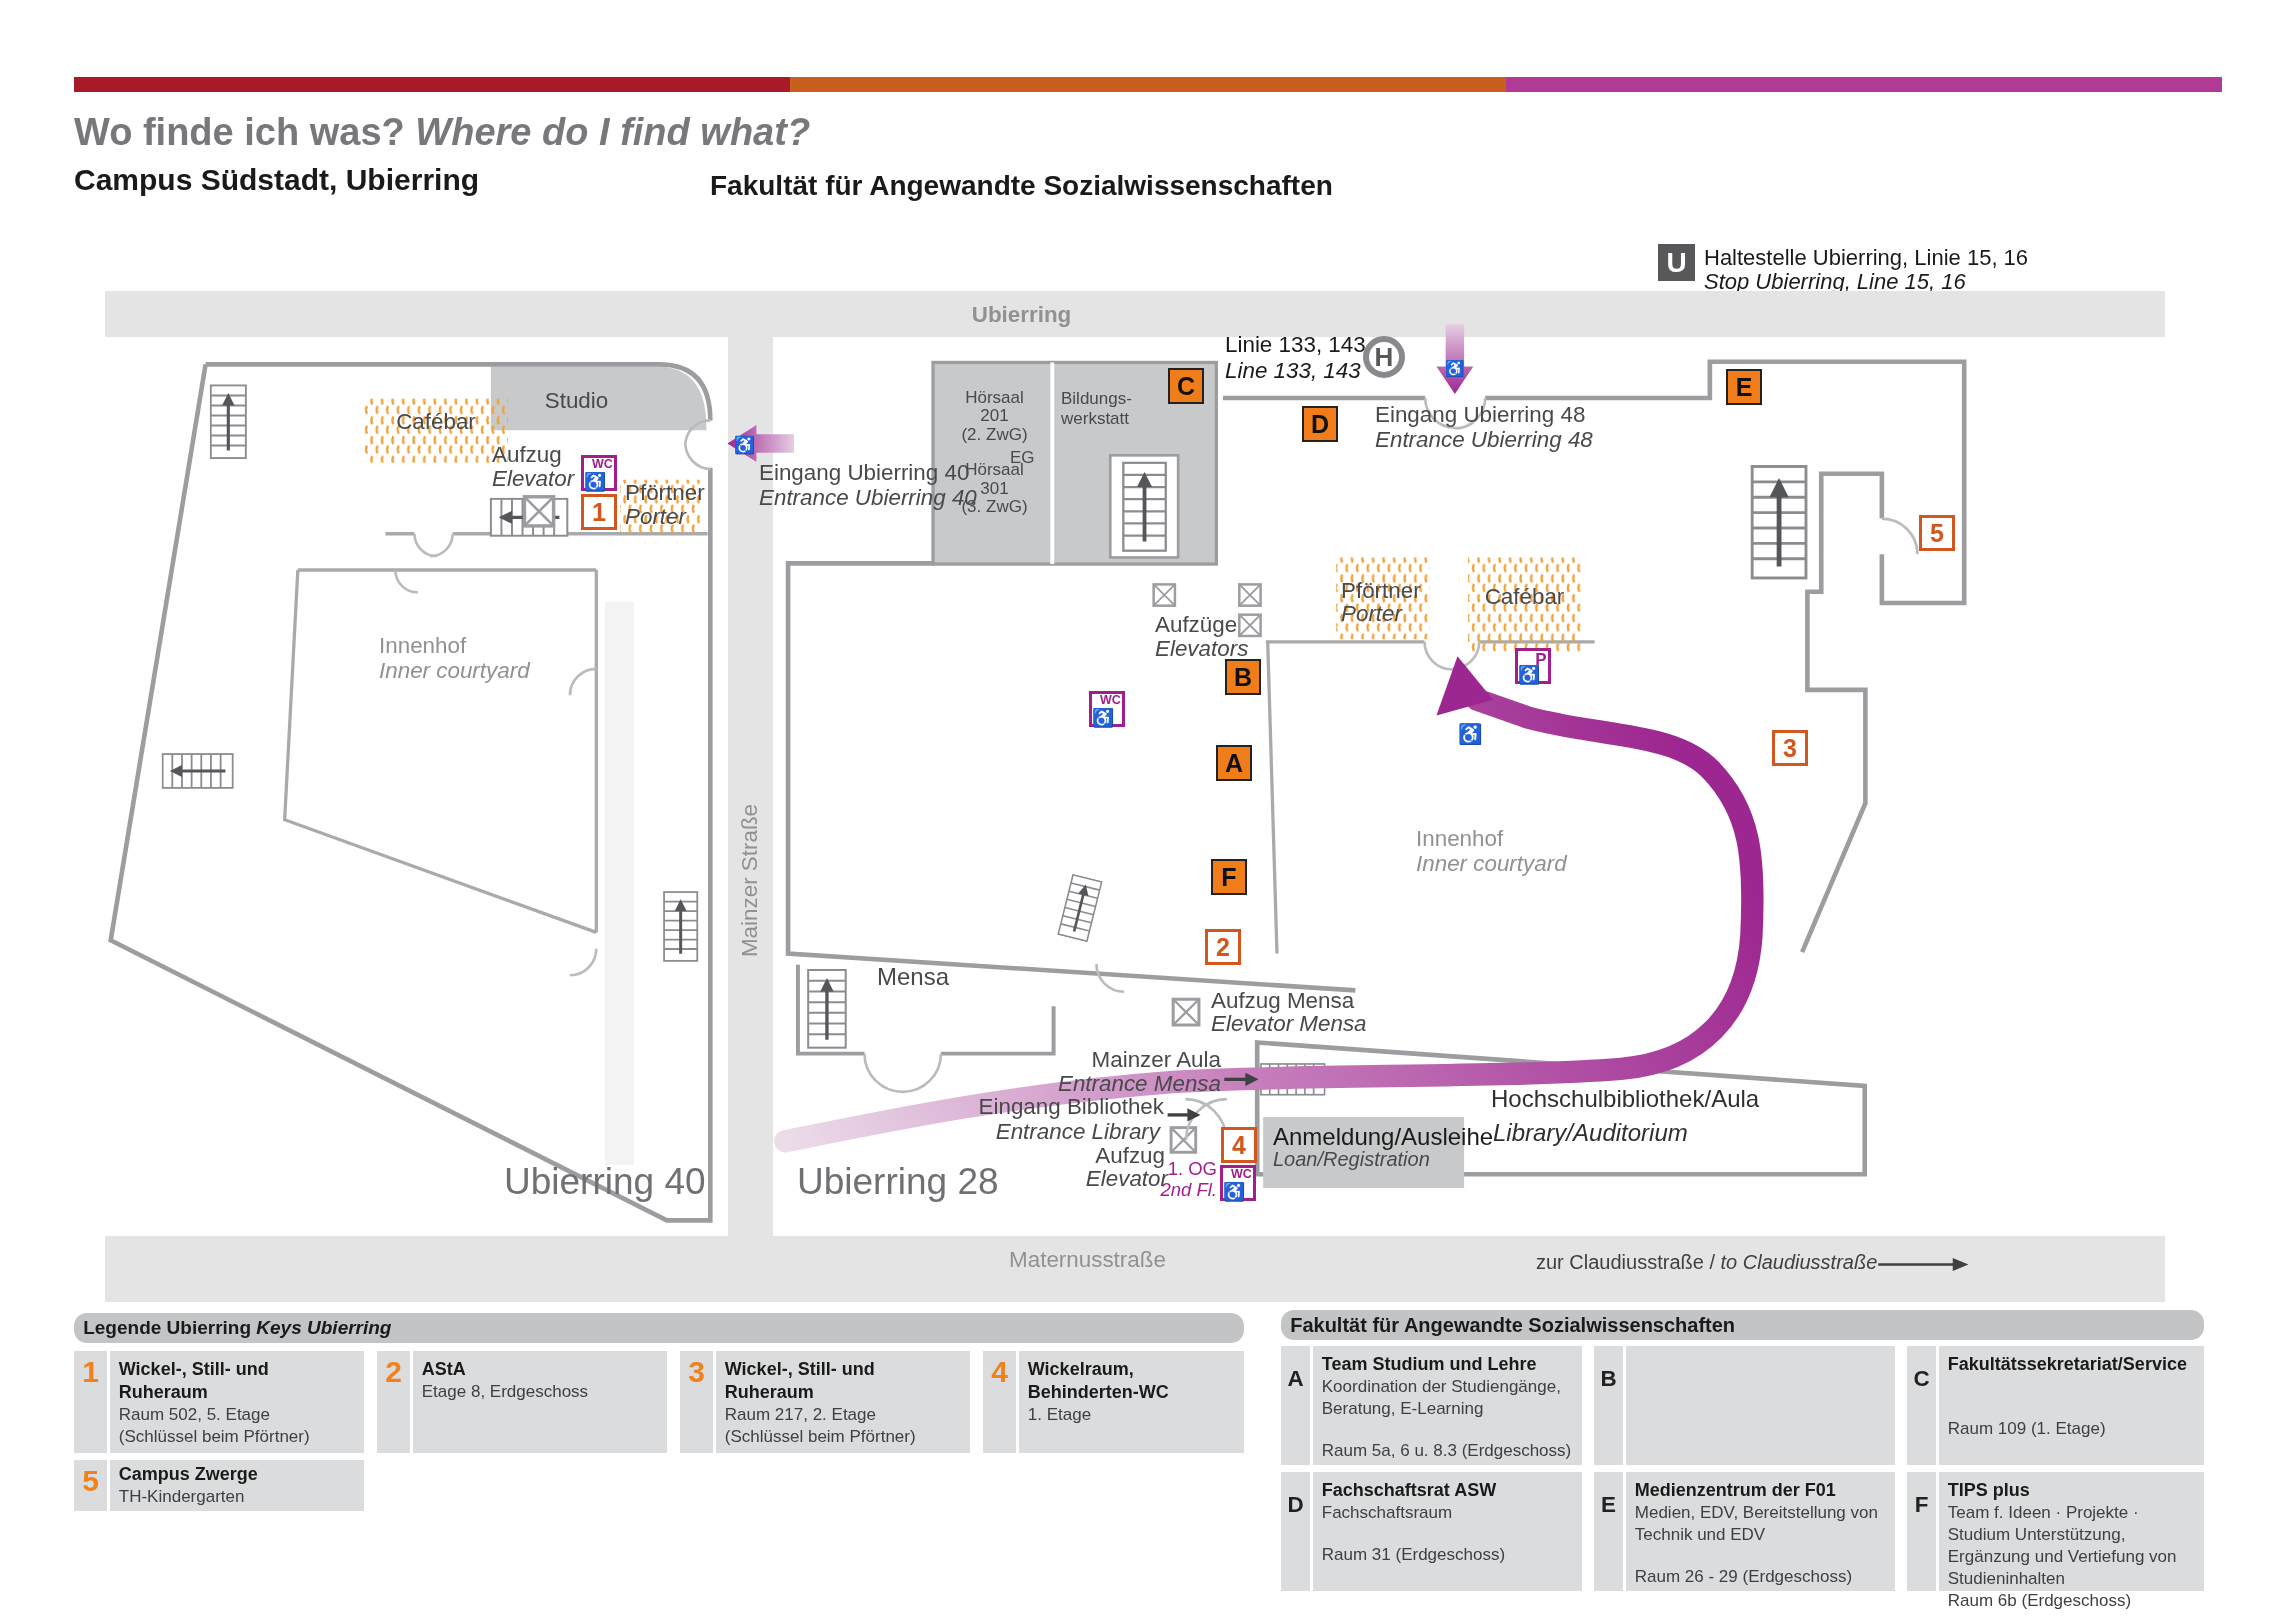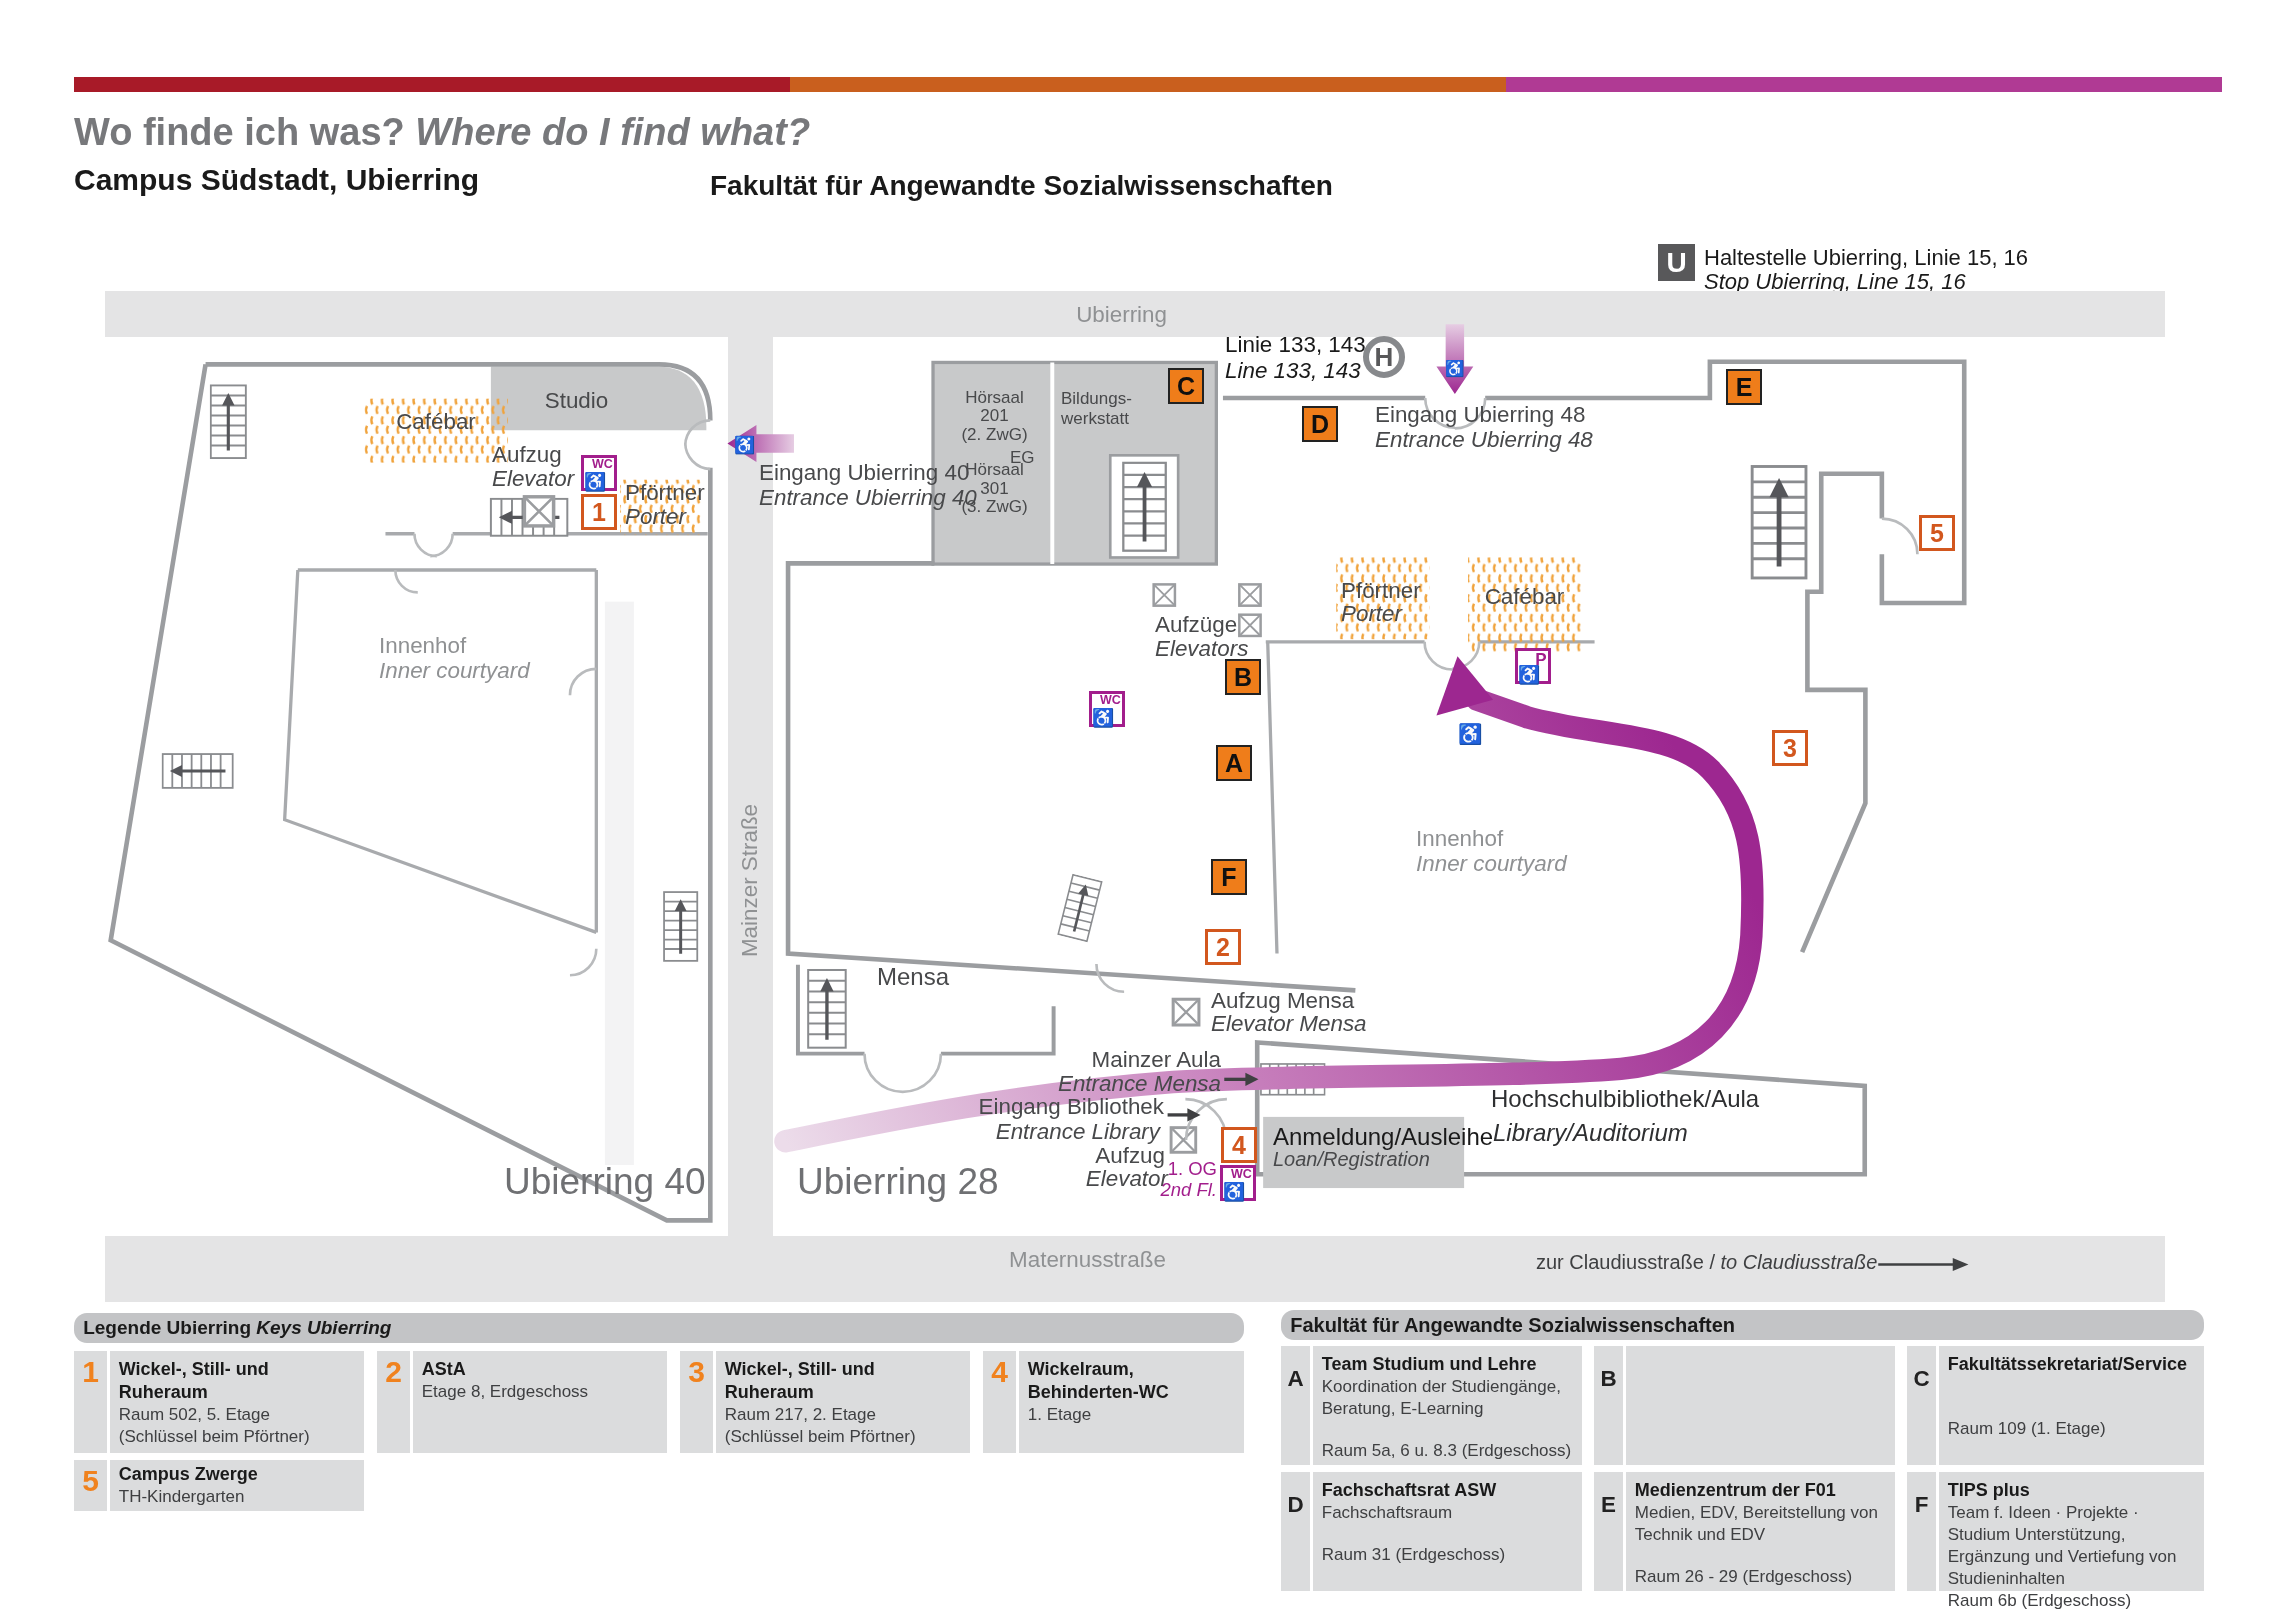--- a/index.html
+++ b/index.html
@@ -55,21 +55,21 @@
     <span class="it">Where do I find what?</span>
   </div>
   <div class="abs b" style="left:74px;top:163px;font-size:30px;">Campus Südstadt, Ubierring</div>
   <div class="abs b" style="left:710px;top:170px;font-size:28px;">Fakultät für Angewandte Sozialwissenschaften</div>
 
   <div class="u-icon" style="left:1658px;top:244px;">U</div>
   <div class="abs" style="left:1704px;top:245px;font-size:22px;">Haltestelle Ubierring, Linie 15, 16</div>
   <div class="abs it" style="left:1704px;top:269px;font-size:22px;">Stop Ubierring, Line 15, 16</div>
 
   <div class="band" style="left:105px;top:291px;width:2060px;height:46px;"></div>
-  <div class="street-lbl" style="left:956px;top:302px;width:211px;text-align:right;">Ubierring</div>
+  <div class="street-lbl" style="left:916px;top:302px;width:211px;text-align:center;font-weight:bold;">Ubierring</div>
 
   <div class="band" style="left:728px;top:337px;width:45px;height:899px;"></div>
   <div class="street-lbl" style="left:737px;top:1032px;width:303px;text-align:center;transform:rotate(-90deg);transform-origin:0 0;">Mainzer Straße</div>
 
   <div class="band" style="left:105px;top:1236px;width:2060px;height:66px;"></div>
   <div class="street-lbl" style="left:982px;top:1247px;width:211px;text-align:center;">Maternusstraße</div>
   <div class="abs" style="left:1536px;top:1251px;font-size:20px;color:#3f4042;white-space:nowrap;">
     <span>zur Claudiusstraße / </span><span class="it">to Claudiusstraße</span>
   </div>
   <svg class="abs" style="left:1878px;top:1256px;" width="92" height="17" viewBox="0 0 140 26">

